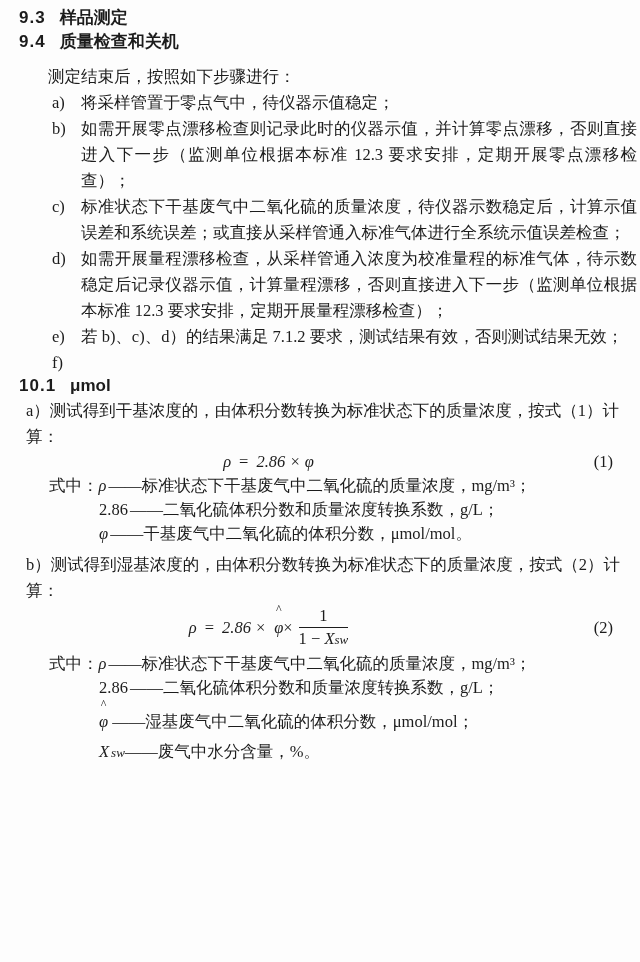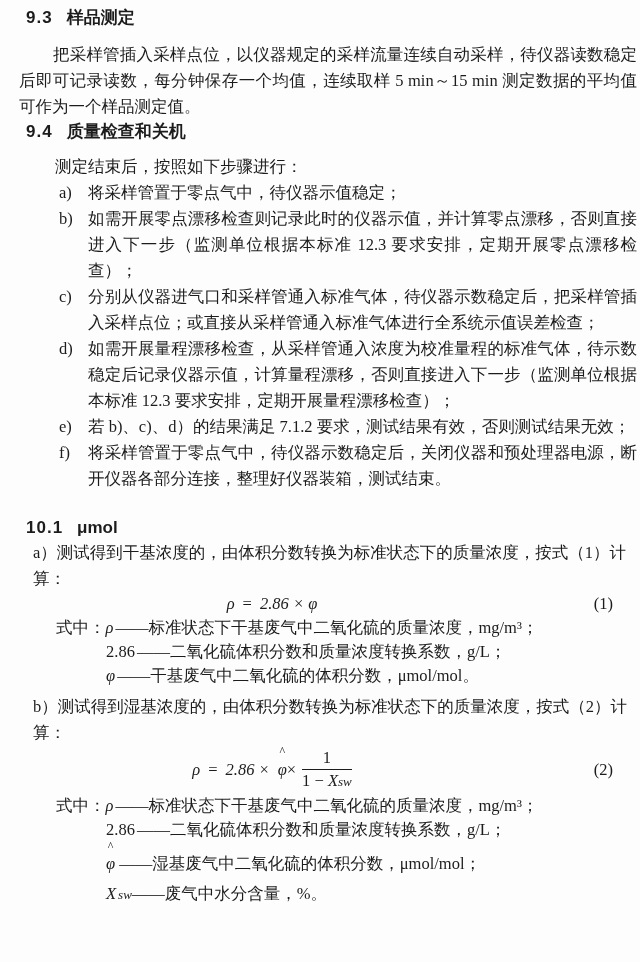--- a/index.html
+++ b/index.html
@@ -4,21 +4,21 @@
 <style>
   html, body { margin: 0; padding: 0; background: #e8e8e8; }
   .page {
     position: relative;
     width: 640px;
     height: 962px;
     margin: 0 auto;
     background: #fdfdfd;
     color: #1c1c1c;
     box-sizing: border-box;
-    padding: 6px 3px 0 19px;
+    padding: 6px 3px 0 12px;
     overflow: hidden;
     font-family: "Liberation Serif", "DejaVu Serif", serif;
     font-size: 16.5px;
     line-height: 26px;
   }
   .heading {
     font-family: "Liberation Sans", "DejaVu Sans", sans-serif;
     font-weight: bold;
     font-size: 17px;
     line-height: 24px;
@@ -57,51 +57,49 @@
   .phi-def-row { margin-top: 10px; }
 </style>
 </head>
 <body>
 
 <div class="page">
 
   <div class="heading">
     <span class="h-num">9.3</span><span>样品测定</span>
   </div>
-  <div class="para93">把采样管插入采样点位，以仪器规定的采样流量连续自动采样，待仪器读数稳定后即可记录读数，每分钟保存一个均值，连续取样 5 min～15 min 测定数据的平均值可作为一个样品测定值。</div>
 
   <div class="heading h94">
     <span class="h-num">9.4</span><span>质量检查和关机</span>
   </div>
   <div class="intro94">测定结束后，按照如下步骤进行：</div>
 
   <div class="list">
     <div class="li">
       <span class="li-marker">a)</span>
       <span>将采样管置于零点气中，待仪器示值稳定；</span>
     </div>
     <div class="li">
       <span class="li-marker">b)</span>
       <span>如需开展零点漂移检查则记录此时的仪器示值，并计算零点漂移，否则直接进入下一步（监测单位根据本标准 12.3 要求安排，定期开展零点漂移检查）；</span>
     </div>
     <div class="li">
       <span class="li-marker">c)</span>
-      <span>分别从仪器进气口和采样管通入标准气体，待仪器示数稳定后，把采样管插入采样点位；或直接从采样管通入标准气体进行全系统示值误差检查；</span>
+      <span>标准状态下干基废气中二氧化硫的质量浓度，待仪器示数稳定后，计算示值误差和系统误差；或直接从采样管通入标准气体进行全系统示值误差检查；</span>
     </div>
     <div class="li">
       <span class="li-marker">d)</span>
       <span>如需开展量程漂移检查，从采样管通入浓度为校准量程的标准气体，待示数稳定后记录仪器示值，计算量程漂移，否则直接进入下一步（监测单位根据本标准 12.3 要求安排，定期开展量程漂移检查）；</span>
     </div>
     <div class="li">
       <span class="li-marker">e)</span>
       <span>若 b)、c)、d）的结果满足 7.1.2 要求，测试结果有效，否则测试结果无效；</span>
     </div>
     <div class="li">
       <span class="li-marker">f)</span>
-      <span>将采样管置于零点气中，待仪器示数稳定后，关闭仪器和预处理器电源，断开仪器各部分连接，整理好仪器装箱，测试结束。</span>
     </div>
   </div>
 
 
   <div class="heading h101">
     <span class="h-num">10.1</span><span>μmol</span>
   </div>
 
   <div class="lead">a）测试得到干基浓度的，由体积分数转换为标准状态下的质量浓度，按式（1）计算：</div>
 

